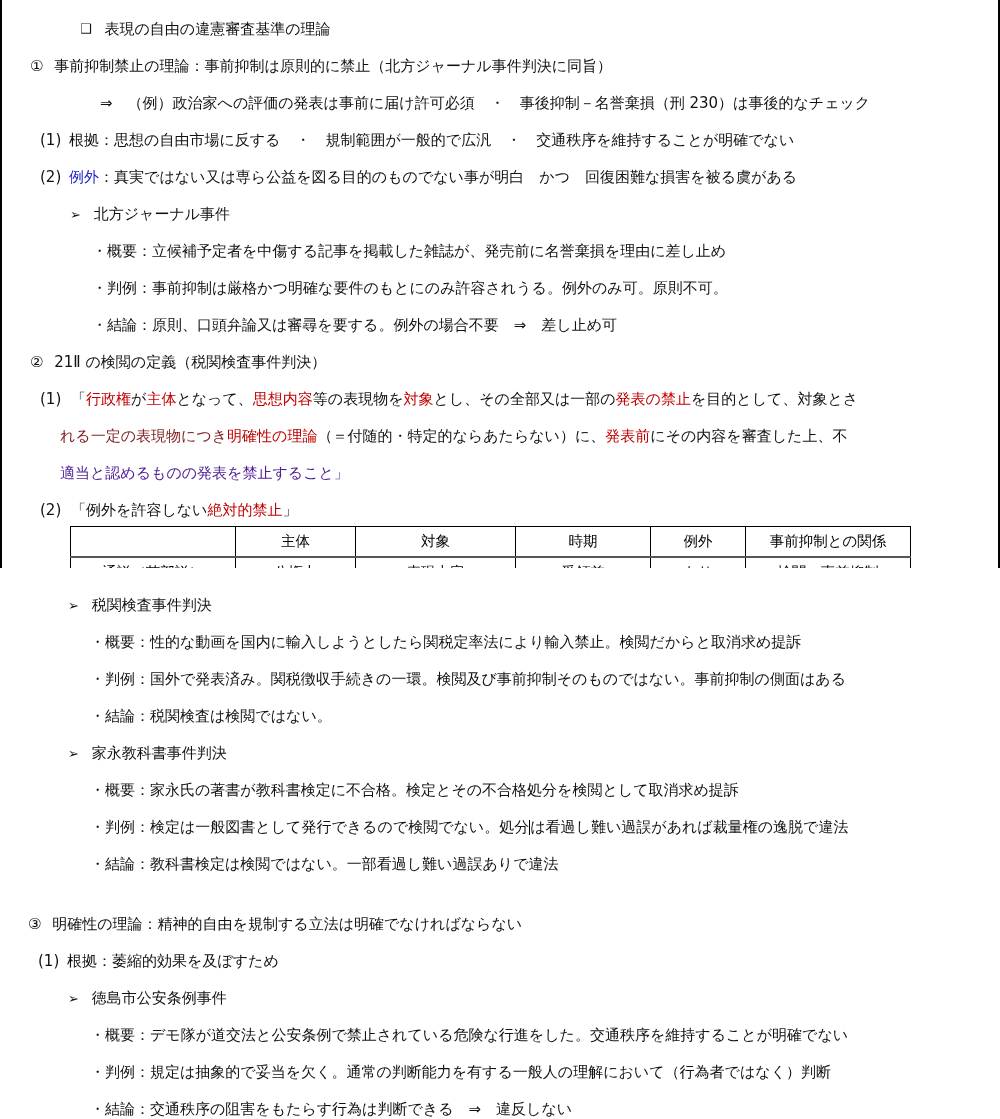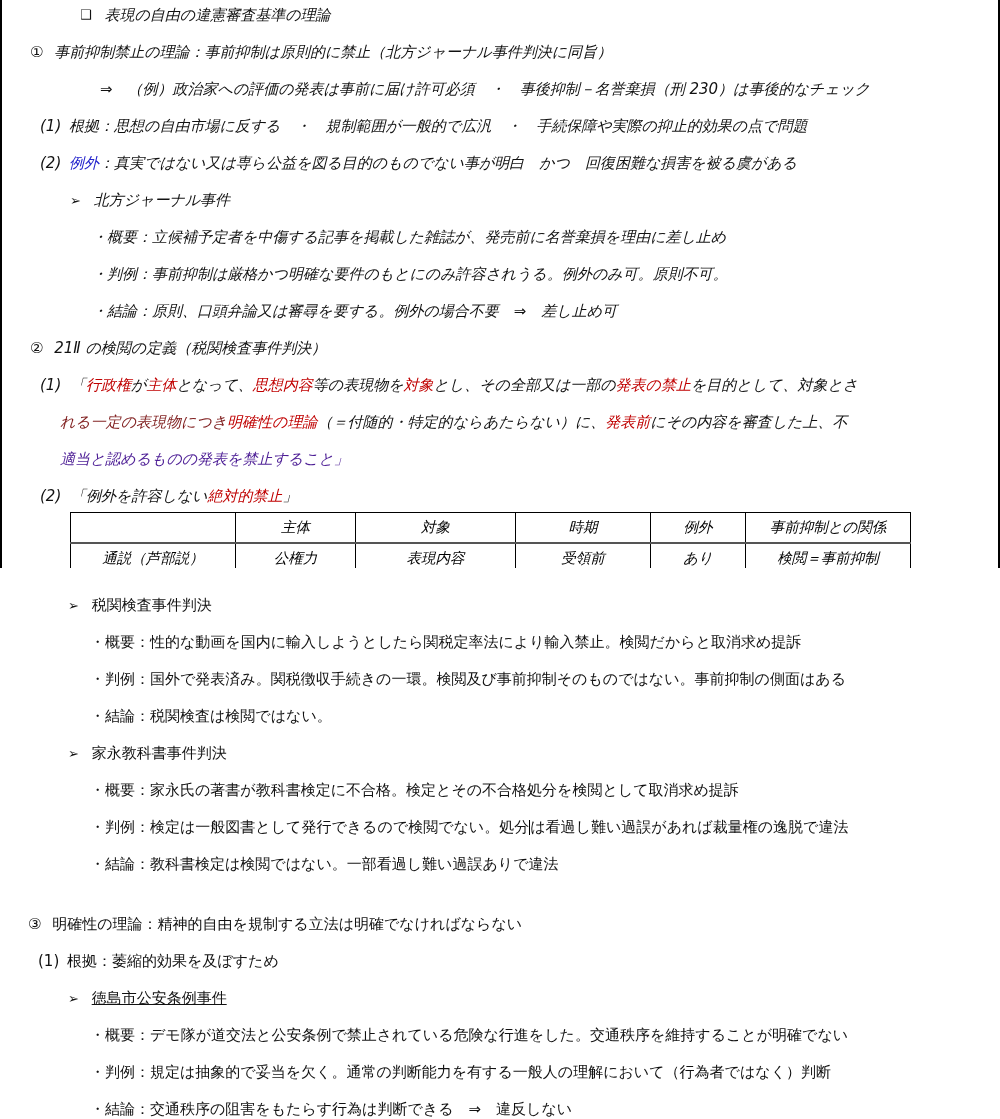--- a/index.html
+++ b/index.html
@@ -99,21 +99,21 @@
     height: 15px;
     background: #000000;
     vertical-align: -3px;
     margin: 0 0px;
   }
 </style>
 </head>
 <body>
 
 <div class="page page-one">
-  <div class="content" style="padding-top:8px;font-style:italic;">
+  <div class="content" style="padding-top:22px;">
 
     <div class="line ind-title">
       <span class="sq-bullet">❑</span>
       <span style="margin-left:8px;">表現の自由の違憲審査基準の理論</span>
     </div>
 
     <div class="gap-m"></div>
 
     <div class="line ind-num">
       <span>①</span>
@@ -121,21 +121,21 @@
     </div>
 
     <div class="gap-m"></div>
 
     <div class="line ind-arrow2">⇒　（例）政治家への評価の発表は事前に届け許可必須　・　事後抑制－名誉棄損（刑 230）は事後的なチェック</div>
 
     <div class="gap-m"></div>
 
     <div class="line ind-paren">
       <span>(1)</span>
-      <span style="margin-left:3px;">根拠</span><span>：思想の自由市場に反する　・　規制範囲が一般的で広汎　・　手続保障や実際の抑止的効果の点で問題</span>
+      <span style="margin-left:3px;">根拠</span><span>：思想の自由市場に反する　・　規制範囲が一般的で広汎　・　交通秩序を維持することが明確でない</span>
     </div>
 
     <div class="gap-m"></div>
 
     <div class="line ind-paren">
       <span>(2)</span>
       <span class="blue" style="margin-left:3px;">例外</span><span>：真実ではない又は専ら公益を図る目的のものでない事が明白　かつ　回復困難な損害を被る虞がある</span>
     </div>
 
     <div class="gap-m"></div>
@@ -293,21 +293,21 @@
 
     <div class="line ind-paren">
       <span>(1)</span>
       <span style="margin-left:3px;">根拠：萎縮的効果を及ぼすため</span>
     </div>
 
     <div class="gap-m"></div>
 
     <div class="line ind-bullet">
       <span class="arrow-bullet">➢</span>
-      <span style="margin-left:8px;text-decoration:underline;">徳島市公安条例事件</span>
+      <span style="margin-left:8px;">徳島市公安条例事件</span>
     </div>
 
     <div class="gap-m"></div>
 
     <div class="line ind-dot">
       <span>・</span><span>概要</span><span>：デモ隊が道交法と公安条例で禁止されている危険な行進をした。交通秩序を維持することが明確でない</span>
     </div>
 
     <div class="gap-m"></div>
 

